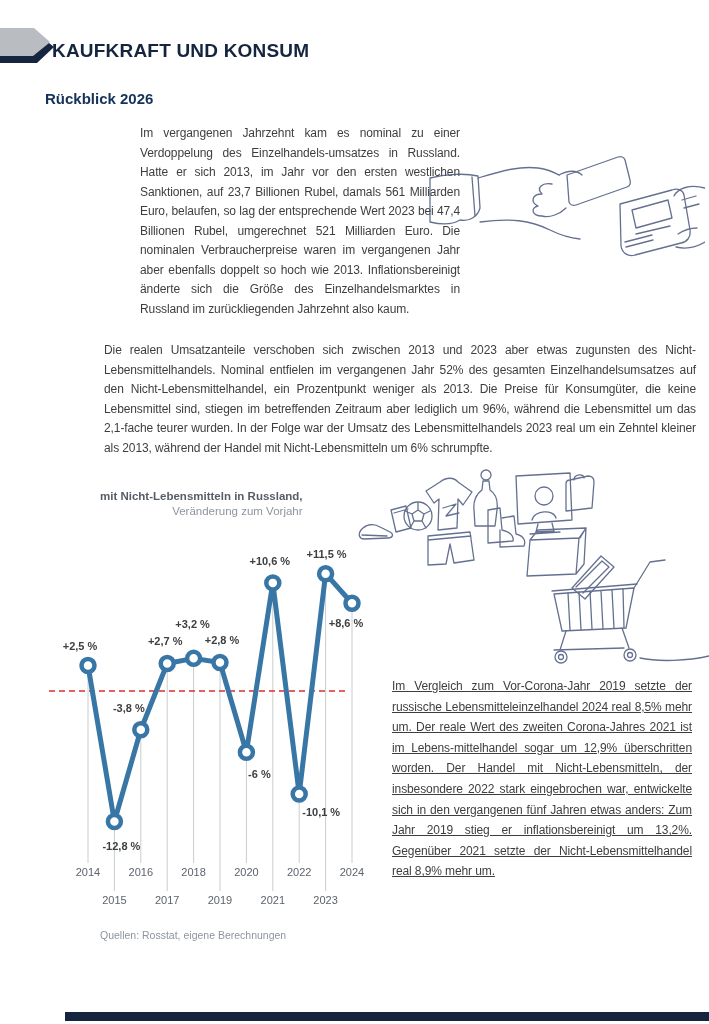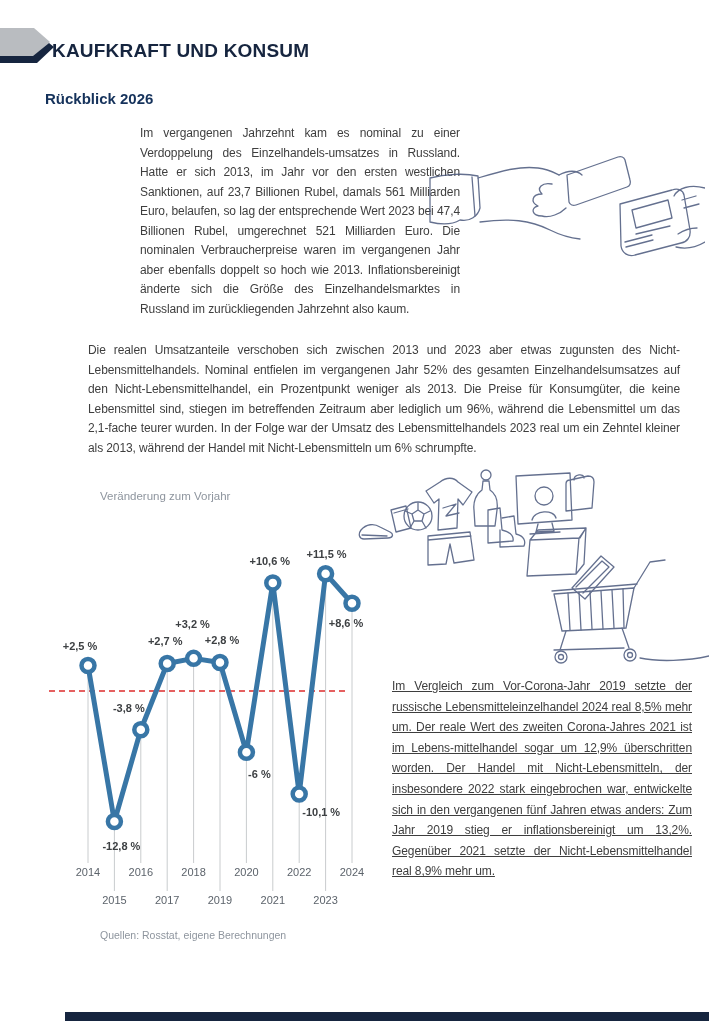--- a/index.html
+++ b/index.html
@@ -5,26 +5,26 @@
   * { margin:0; padding:0; box-sizing:border-box; }
   html,body { width:709px; height:1024px; background:#ffffff; }
   body { position:relative; font-family:"Liberation Sans", sans-serif; overflow:hidden; }
   .abs { position:absolute; }
 
   .page-title { left:52px; top:40px; font-size:19px; font-weight:bold; color:#16253f; letter-spacing:.2px; }
   .section-heading { left:45px; top:90px; font-size:15px; font-weight:bold; color:#15325b; }
 
   .body-text { font-size:12px; line-height:19.5px; color:#3e3e3e; text-align:justify; letter-spacing:-.1px; }
   .p1 { left:100px; top:124px; width:320px;margin-left:40px; }
-  .p2 { left:88px; top:341px; width:592px; }
+  .p2 { left:104px; top:341px; width:592px; }
   .p3 { left:392px; top:676px; width:300px; line-height:20.6px;text-decoration:underline; }
 
   .chart-title-block { left:100px; top:489px; font-size:11.5px; line-height:15px; }
   .chart-title-bold { font-weight:bold; color:#565d66; }
-  .chart-title-sub { color:#8e959e; }
+  .chart-title-sub { color:#8e959e;text-align:right; }
   .chart-source { left:100px; top:929px; font-size:10.5px; color:#8e959e;text-align:center; }
 
   .chart-wrap { left:45px; top:545px; width:350px; height:372px; }
   .illu-payment { left:420px; top:138px; width:285px; height:140px; }
   .illu-shopping { left:358px; top:468px; width:351px; height:205px; }
   .illu { stroke:#4a587c; fill:none; stroke-width:1.3; stroke-linecap:round; stroke-linejoin:round; opacity:.85; }
 
   .header-arrow { left:0; top:26px; width:72px; height:38px; }
   .bottom-bar { left:65px; top:1012px; width:644px; height:9px; background:#16253f; }
 </style>
@@ -63,20 +63,21 @@
     <path d="M285,50 C270,46 258,50 254,58"></path>
     <path d="M262,62 L276,58 M264,70 L279,66"></path>
     <path d="M285,104 C275,110 264,111 256,109"></path>
     <path d="M258,96 C264,92 270,90 277,90"></path>
   </g>
 </svg>
 
 <p class="abs body-text p2">Die realen Umsatzanteile verschoben sich zwischen 2013 und 2023 aber etwas zugunsten des Nicht-Lebensmittelhandels. Nominal entfielen im vergangenen Jahr 52% des gesamten Einzelhandelsumsatzes auf den Nicht-Lebensmittelhandel, ein Prozentpunkt weniger als 2013. Die Preise für Konsumgüter, die keine Lebensmittel sind, stiegen im betreffenden Zeitraum aber lediglich um 96%, während die Lebensmittel um das 2,1-fache teurer wurden. In der Folge war der Umsatz des Lebensmittelhandels 2023 real um ein Zehntel kleiner als 2013, während der Handel mit Nicht-Lebensmitteln um 6% schrumpfte.</p>
 
 <div class="abs chart-title-block">
+  <div class="chart-title-bold">mit Nicht-Lebensmitteln in Russland,</div>
   <div class="chart-title-sub">Veränderung zum Vorjahr</div>
 </div>
 
 <svg class="abs illu-shopping" viewBox="0 0 351 205" aria-hidden="true">
   <g class="illu">
 
     <path d="M3,62 C8,56 16,55 22,59 L32,64 C36,66 35,70 30,70 L6,71 C1,71 0,66 3,62 Z M4,67 L29,68"></path>
 
     <path d="M33,42 L48,38 L53,60 L38,64 Z M36,45 L50,41"></path>
 

